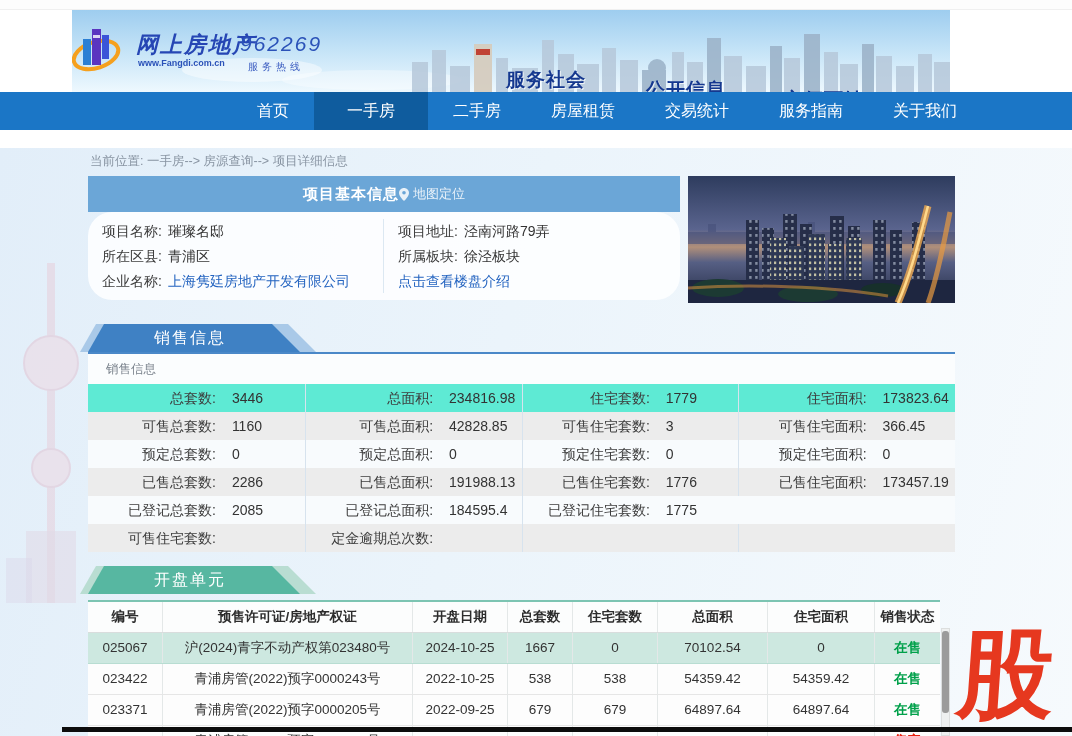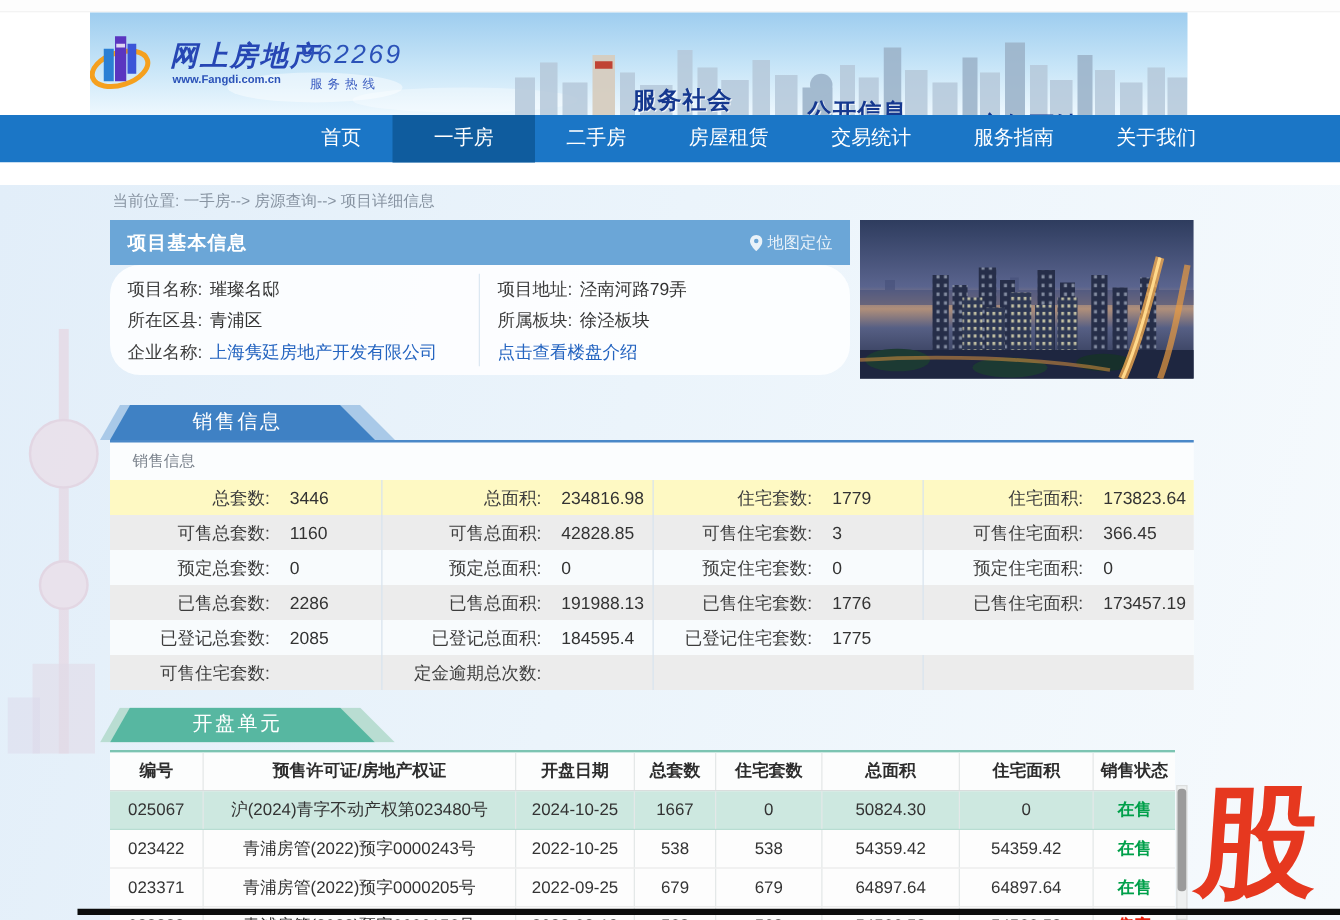--- a/index.html
+++ b/index.html
@@ -41,21 +41,21 @@
 
   
   .content{position:relative;height:588px;overflow:hidden;
     background:linear-gradient(105deg,#e2eef9 0%,#ebf4fb 45%,#f6fafd 100%);}
   .tower{position:absolute;left:6px;top:115px;opacity:.5;}
   .breadcrumb{position:absolute;left:90px;top:5px;font-size:12.5px;color:#8894a2;}
 
   
   .proj-panel{position:absolute;left:88px;top:28px;width:592px;}
   .proj-header{height:36px;background:var(--panel-header);display:flex;align-items:center;
-    justify-content:space-between;padding:0 14px;}
+    justify-content:center;padding:0 14px;}
   .proj-title{color:#fff;font-size:15px;font-weight:bold;letter-spacing:1px;}
   .map-link{color:rgba(255,255,255,.85);font-size:13px;display:flex;align-items:center;gap:4px;cursor:pointer;}
   .proj-body{background:rgba(253,254,255,.92);height:88px;display:flex;padding:7px 0;border-radius:24px;}
   .proj-col{width:50%;padding-left:14px;}
   .proj-col.first{border-right:1px solid #dce8f2;}
   .proj-row{line-height:25px;font-size:14px;color:#333;}
   .proj-row .lbl{color:#3c3c3c;margin-right:6px;}
   .link{color:var(--link);cursor:pointer;}
   .proj-photo{position:absolute;left:688px;top:28px;width:267px;height:127px;}
 
@@ -72,21 +72,21 @@
   .units-tab .back{background:var(--units-tab-light);}
   .units-tab .front{background:var(--units-tab);}
 
   
   .sales-panel{position:absolute;left:88px;top:204px;width:867px;border-top:2px solid #4a88c8;
     background:#fbfdfe;}
   .sales-sublabel{height:30px;line-height:30px;padding-left:18px;font-size:12.5px;color:#7a828c;}
   .s-row{display:grid;grid-template-columns:repeat(4,1fr);height:28px;line-height:28px;}
   .s-row:nth-child(even){background:#ececec;}
   .s-row:nth-child(odd){background:#f8fbfd;}
-  .s-row:first-child{background:#fef9c3;}
+  .s-row:first-child{background:#5eead4;}
   .s-cell{display:flex;font-size:14px;overflow:hidden;}
   .s-cell:not(:first-child){border-left:1px solid #d7e3ee;}
   .s-label{flex:0 0 59%;text-align:right;color:#3c3c3c;white-space:nowrap;}
   .s-value{padding-left:16px;color:#333;white-space:nowrap;}
 
   
   .units-table{position:absolute;left:88px;top:452px;width:852px;height:156px;overflow:hidden;
     border-top:2px solid #7cc4b2;background:#fff;}
   .u-row{display:grid;grid-template-columns:75px 250px 95px 65px 85px 110px 107px 65px;
     height:31px;line-height:30px;font-size:13.5px;color:#333;text-align:center;
@@ -404,21 +404,21 @@
           <div>总面积</div>
           <div>住宅面积</div>
           <div>销售状态</div>
         </div>
         <div class="u-row hl">
           <div>025067</div>
           <div>沪(2024)青字不动产权第023480号</div>
           <div>2024-10-25</div>
           <div>1667</div>
           <div>0</div>
-          <div>50824.30</div>
+          <div>70102.54</div>
           <div>0</div>
           <div class="st-onsale">在售</div>
         </div>
         <div class="u-row">
           <div>023422</div>
           <div>青浦房管(2022)预字0000243号</div>
           <div>2022-10-25</div>
           <div>538</div>
           <div>538</div>
           <div>54359.42</div>

